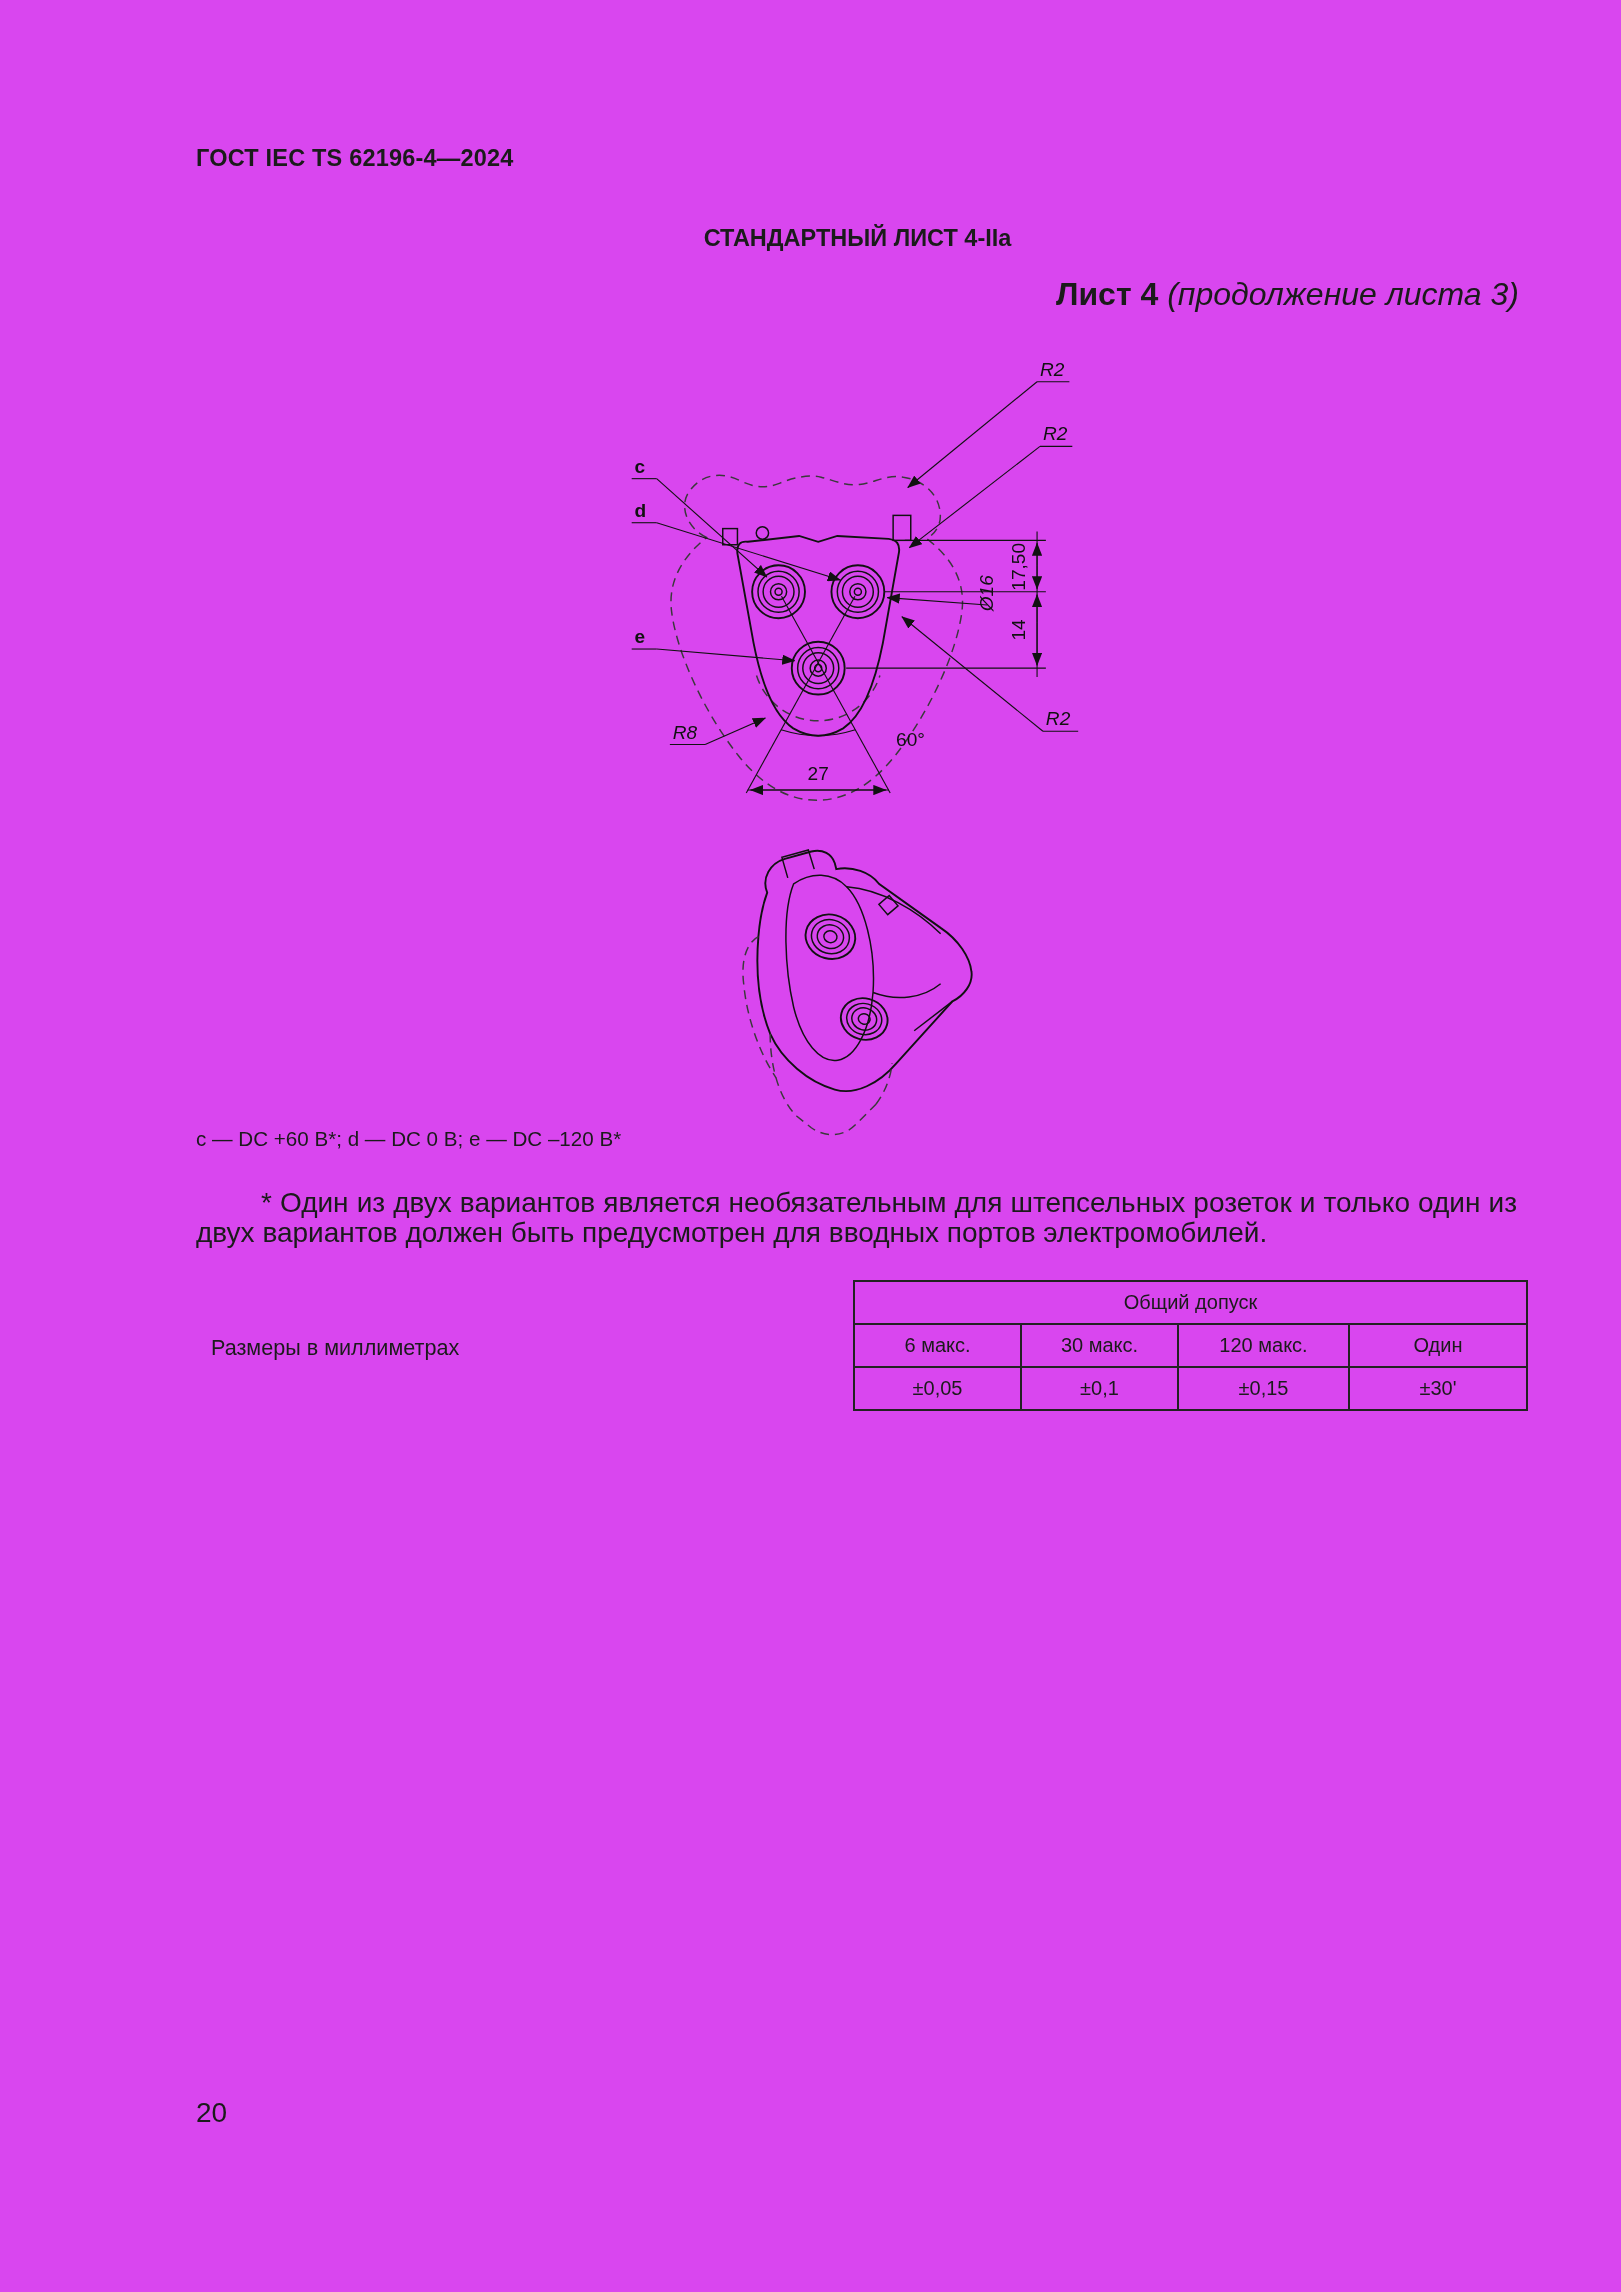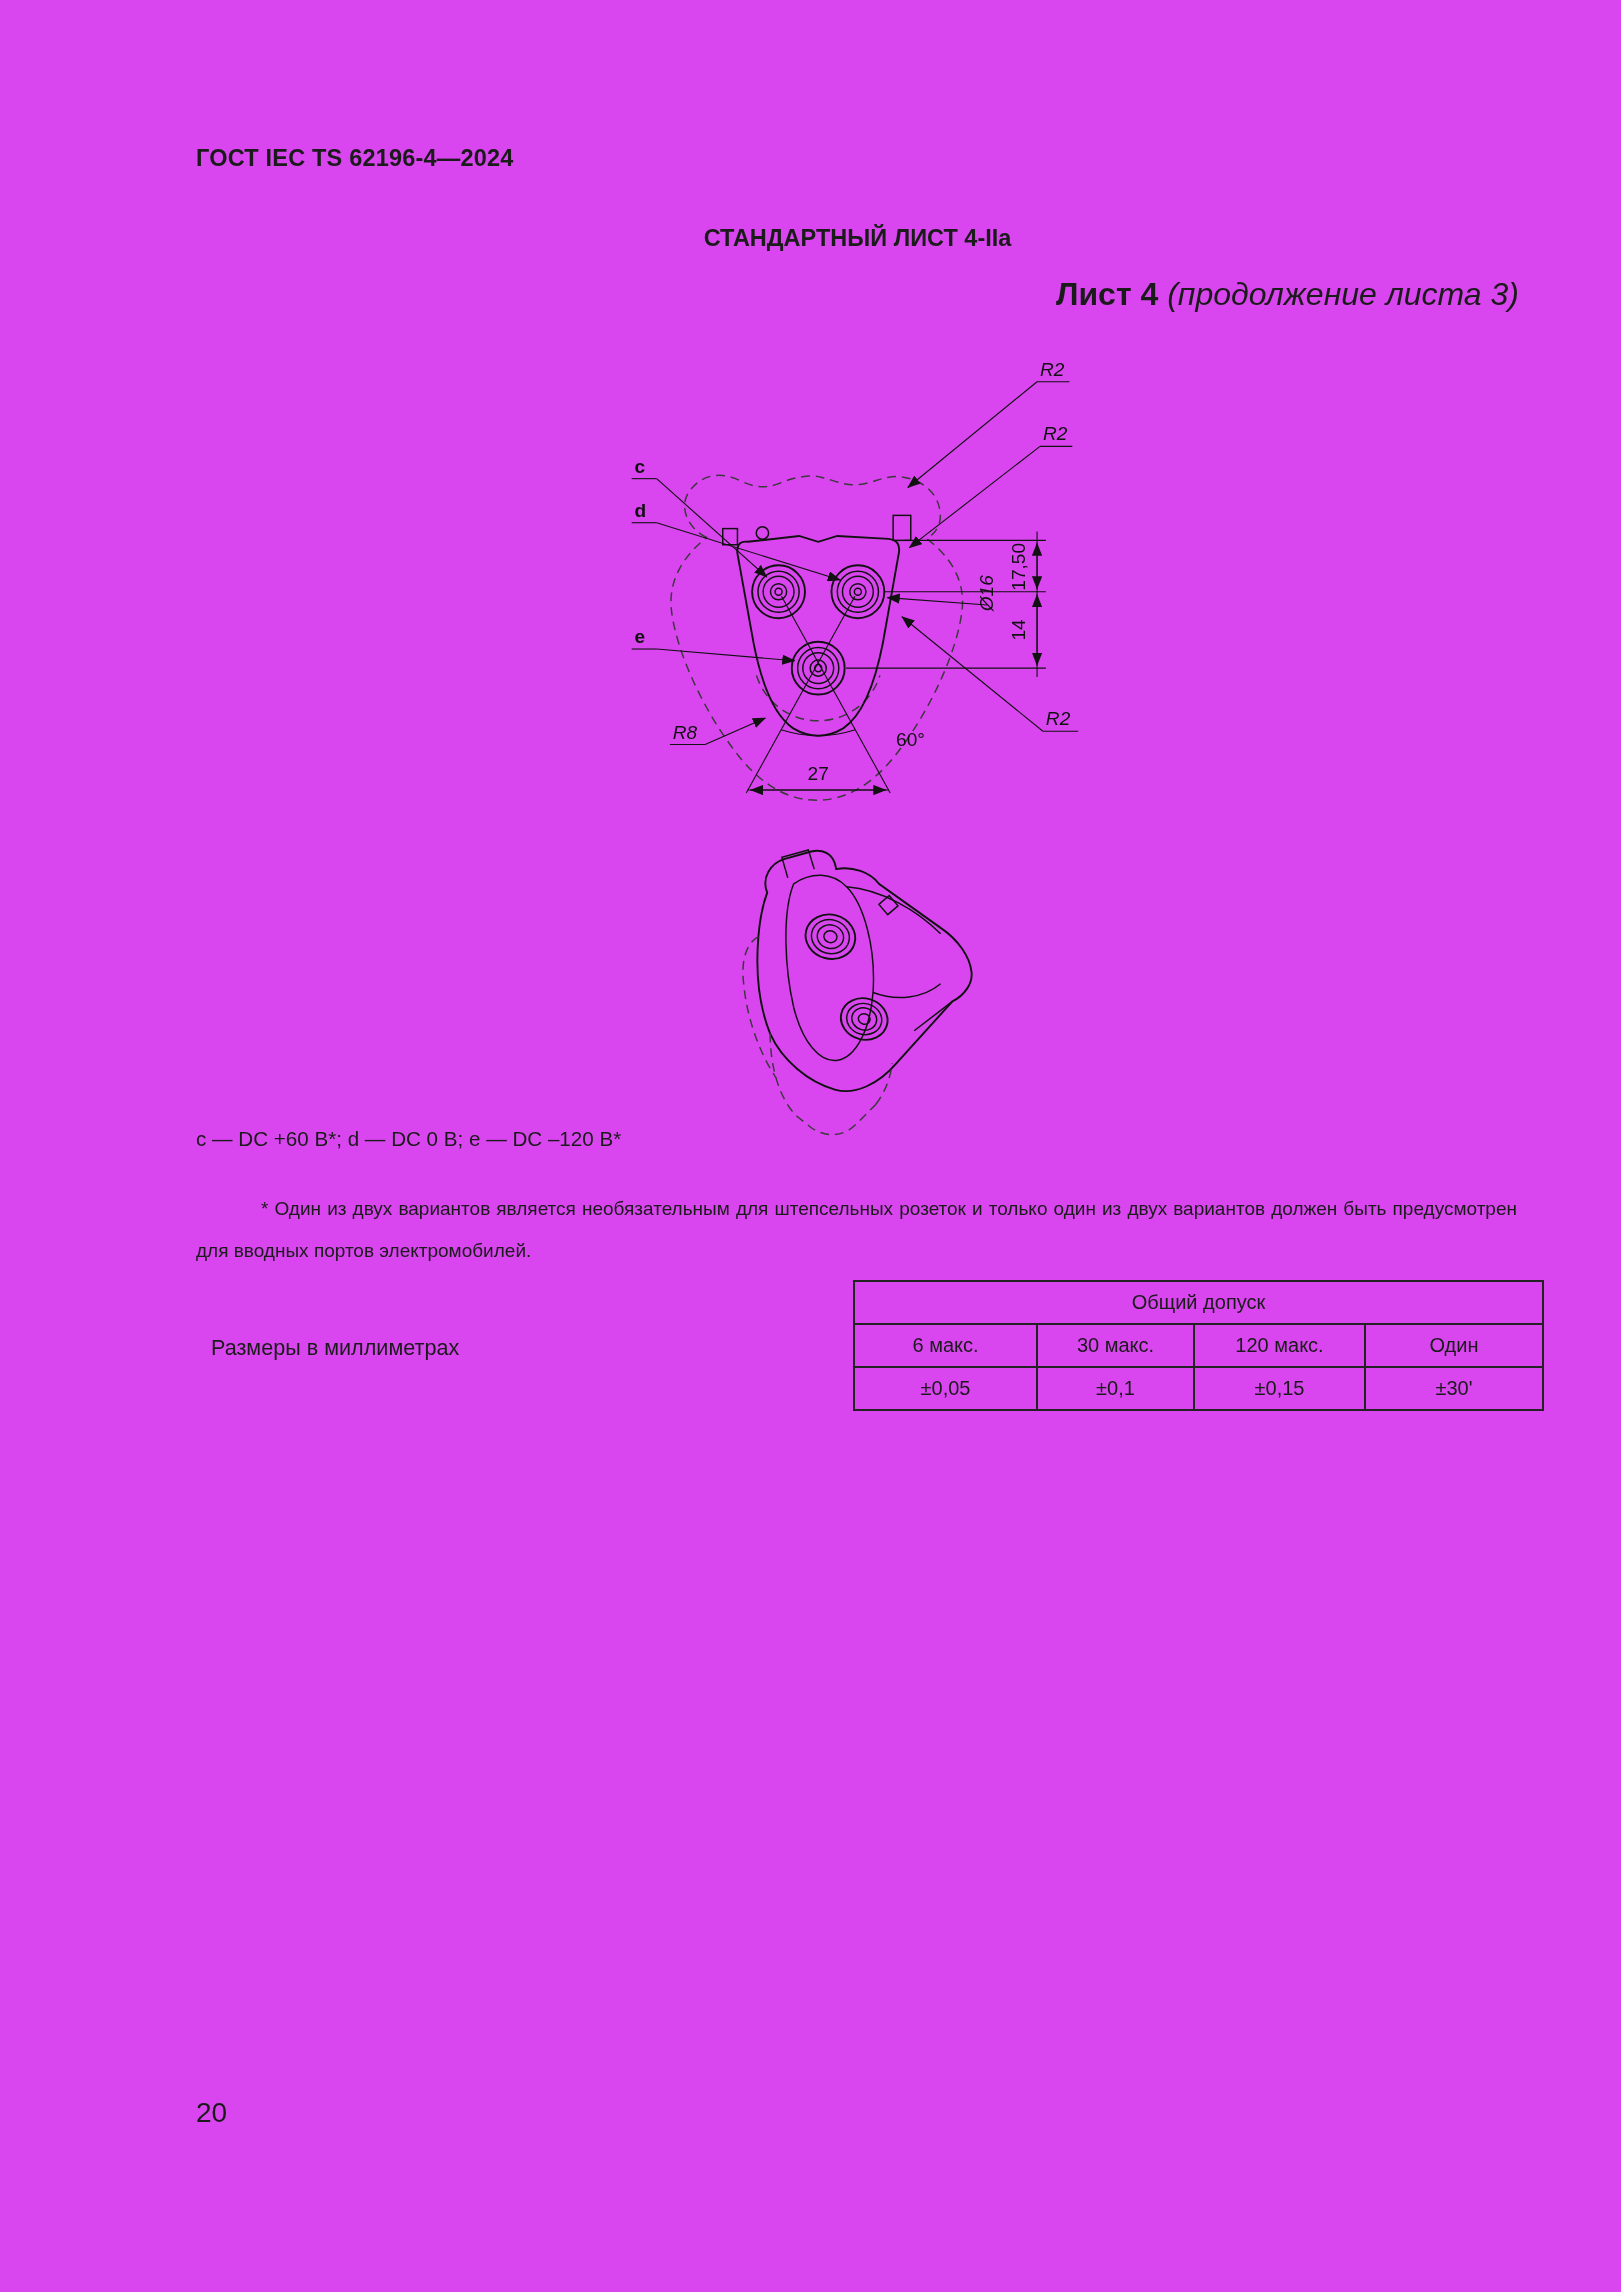--- a/index.html
+++ b/index.html
@@ -19,32 +19,32 @@
   }
   .sheet-subtitle .b{font-weight:bold;}
   .sheet-subtitle .i{font-style:italic;}
   .drawing-front{position:absolute;left:617px;top:345px;}
   .drawing-persp{position:absolute;left:720px;top:825px;}
   .drawing-caption{
     position:absolute;left:196px;top:1127px;width:1318px;font-size:20.6px;
   }
   .footnote{
     position:absolute;left:196px;top:1188px;width:1321px;
-    font-size:19px;line-height:42px;text-align:justify;text-indent:65px;
+    font-size:28px;line-height:30px;text-align:justify;text-indent:65px;
   }
   .dims-note{position:absolute;left:211px;top:1335px;font-size:21.6px;}
   .tol-table{
     position:absolute;left:853px;top:1280px;border-collapse:collapse;
     font-size:20px;color:#1b1b1b;
   }
   .tol-table th,.tol-table td{
     border:2px solid #222;text-align:center;font-weight:normal;
     height:43px;padding:0 5.9px;box-sizing:border-box;
   }
-  .tol-table .c0{width:183px;} .tol-table .c1{width:157px;}
+  .tol-table .c0{width:167px;} .tol-table .c1{width:157px;}
   .tol-table .c2{width:171px;} .tol-table .c3{width:178px;}
   .page-number{position:absolute;left:196px;top:2076px;font-size:28px;margin-top:21px;}
   
   svg text{font-family:"Liberation Sans",sans-serif;font-size:13px;fill:#111;}
   svg text.it{font-style:italic;}
   svg text.bd{font-weight:bold;}
   .ln{stroke:#111;stroke-width:1.3;fill:none;}
   .ln2{stroke:#111;stroke-width:1;fill:none;}
   .thin{stroke:#111;stroke-width:0.75;fill:none;}
   .dash{stroke:#3a3a3a;stroke-width:1;fill:none;stroke-dasharray:6 4;}

